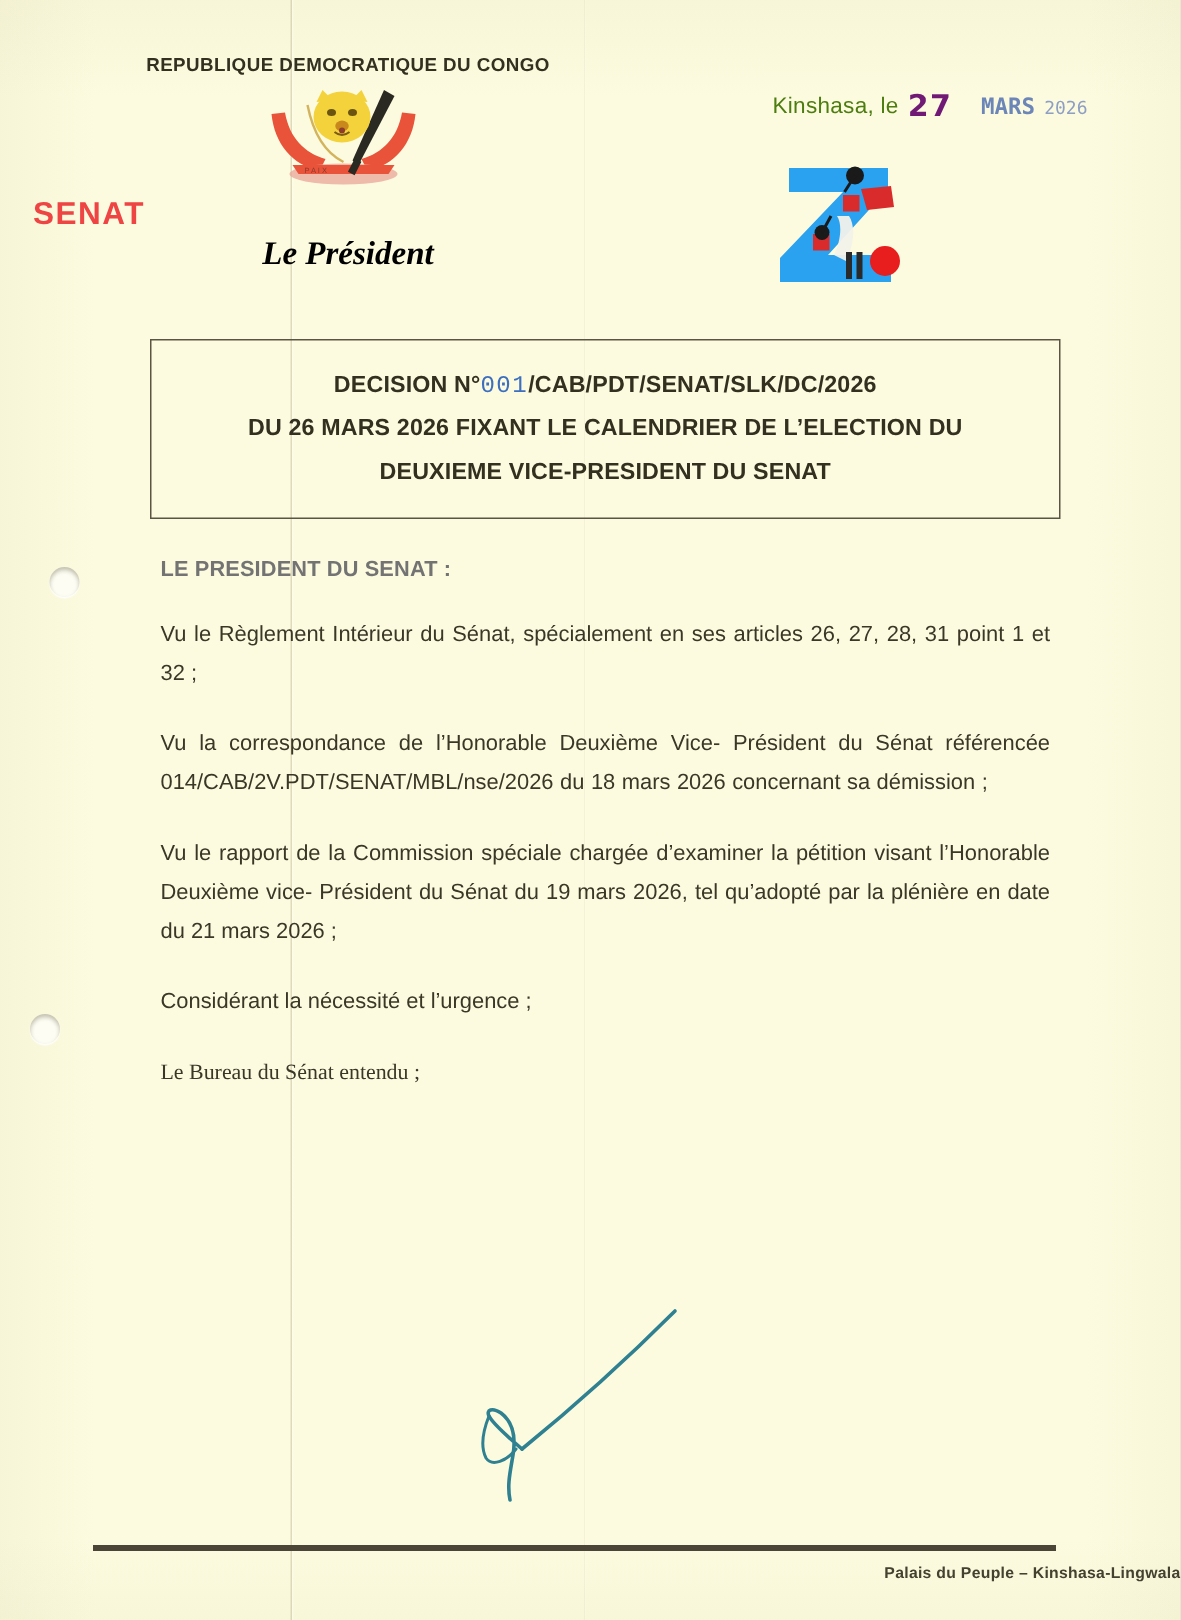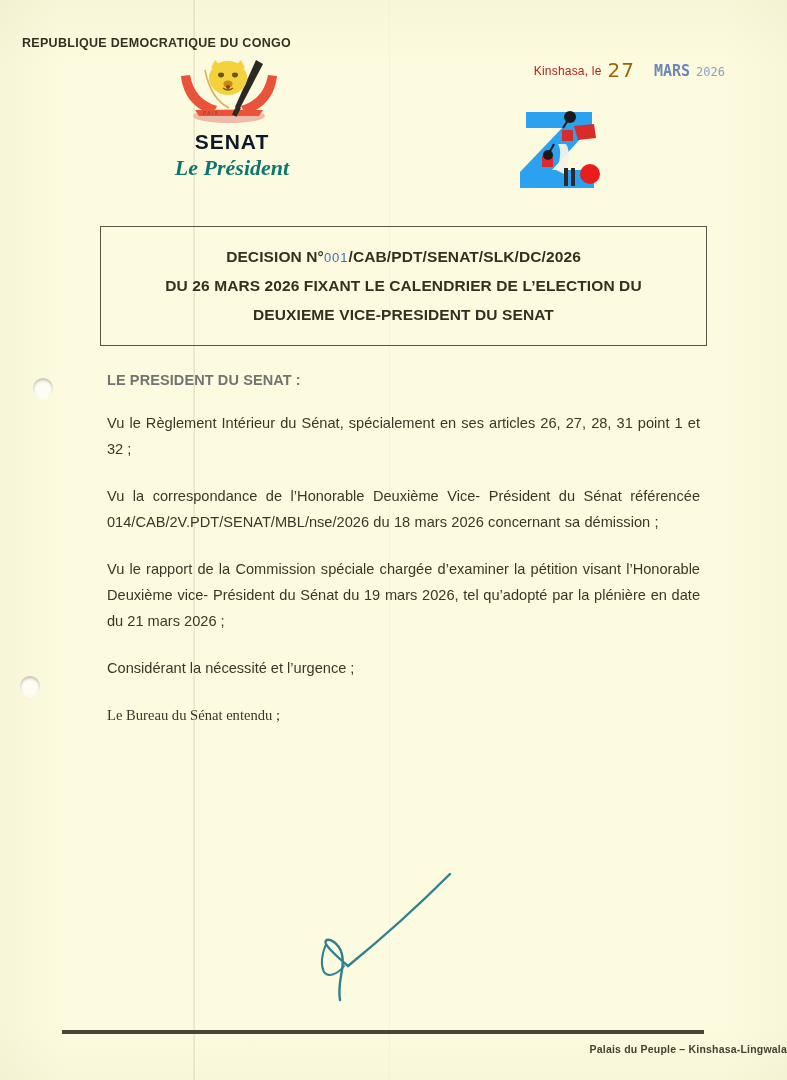--- a/index.html
+++ b/index.html
@@ -57,73 +57,74 @@
   }
   .hole-1 { left: 33px; top: 378px; }
   .hole-2 { left: 20px; top: 676px; }
 
   
   .header {
     position: absolute;
     left: 0; right: 0; top: 36px;
   }
   .republic {
+    text-align: center;
     font-size: 12.5px;
     font-weight: bold;
     letter-spacing: 0.3px;
     color: #33301f;
     width: 420px;
     margin-left: 22px;
   }
   .emblem-wrap {
     width: 420px;
     margin-left: 22px;
     text-align: center;
     margin-top: 6px;
   }
   .emblem { display: inline-block; }
   .senat-word {
     width: 420px;
     margin-left: 22px;
-    text-align: center;
+    text-align: left;
     font-size: 21px;
     font-weight: bold;
     letter-spacing: 1px;
-    color: #0f172a;
+    color: #ef4444;
     margin-top: 2px;
   }
   .president-word {
     width: 420px;
     margin-left: 22px;
     text-align: center;
     font-family: "Liberation Serif", serif;
     font-style: italic;
     font-weight: bold;
     font-size: 22px;
-    color: #0f766e;
+    color: #000000;
     margin-top: 1px;
   }
 
   
   .dateline {
     position: absolute;
     right: 62px;
     top: 58px;
     white-space: nowrap;
   }
   .dateline .city {
-    font-size: 12px;
-    color: #b91c1c;
+    font-size: 15px;
+    color: #4d7c0f;
     letter-spacing: .2px;
   }
   .dateline .daynum {
     font-family: "DejaVu Sans", sans-serif;
     font-size: 20px;
-    font-weight: normal;
-    color: #a16207;
+    font-weight: bold;
+    color: #701a75;
     margin-left: 6px;
     letter-spacing: 1px;
     vertical-align: -2px;
   }
   .dateline .monthyear {
     font-family: "DejaVu Sans Mono", monospace;
     font-size: 15px;
     font-weight: bold;
     color: #6d86b8;
     margin-left: 8px;
@@ -163,24 +164,24 @@
   }
   .title-line {
     font-size: 15.5px;
     font-weight: bold;
     letter-spacing: 0.1px;
     color: #33301f;
     text-align: center;
     white-space: nowrap;
   }
   .hand-num {
-    font-family: Liberation Sans, sans-serif;
+    font-family: Liberation Mono, monospace;
     color: #3d6fbf;
     font-weight: normal;
-    font-size: 13px;
+    font-size: 16px;
     letter-spacing: 1px;
   }
 
   
   .body-area {
     position: absolute;
     left: 107px;
     top: 372px;
     width: 593px;
   }

